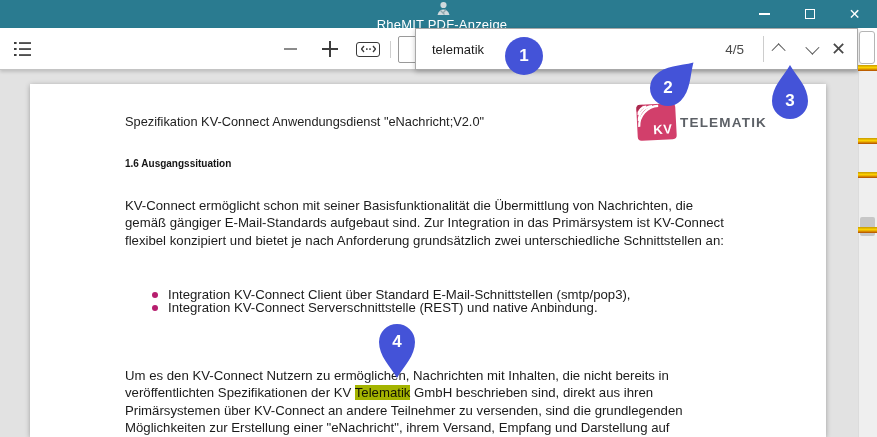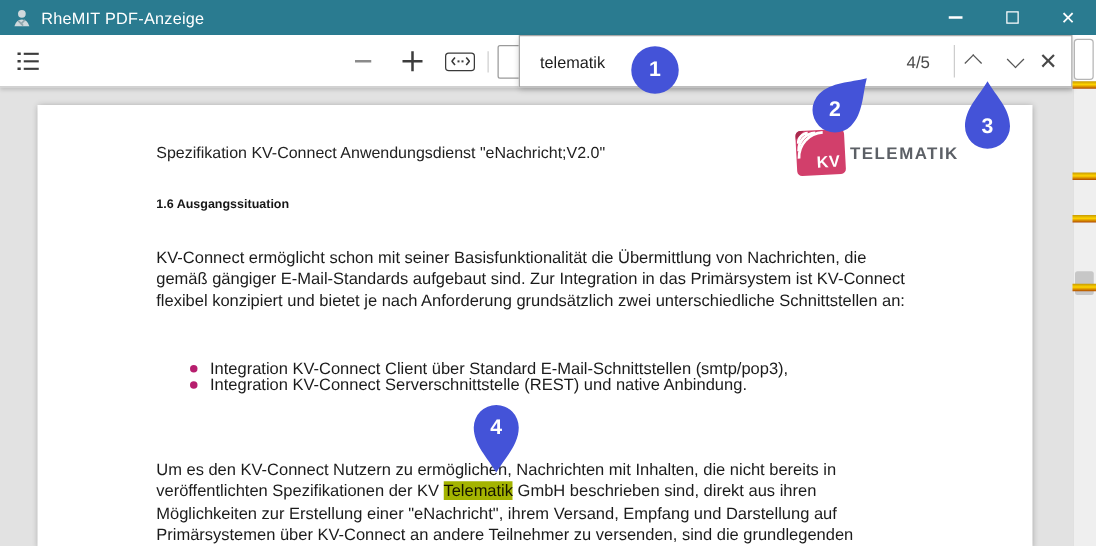--- a/index.html
+++ b/index.html
@@ -6,21 +6,21 @@
   html,body { width:877px; height:437px; }
   body {
     position:relative; overflow:hidden;
     font-family:"Liberation Sans", sans-serif;
     background:#e2e2e2;
   }
 
   
   .titlebar {
     position:absolute; left:0; top:0; width:877px; height:28px;
-    background:#2a7b90; display:flex; align-items:center; color:#fff;
+    background:#2a7b90; display:flex; align-items:center; color:#fff;flex-direction:column;
   }
   .app-icon { margin-left:9px; width:17px; height:17px; flex:0 0 auto; }
   .titlebar .title { margin-left:7px; font-size:13px; letter-spacing:.2px; }
   .win-controls { position:absolute; right:0; top:0; height:28px; display:flex; }
   .win-btn { width:45px; height:28px; display:flex; align-items:center; justify-content:center; }
   .glyph-min { width:11px; height:1.5px; background:#fff; }
   .glyph-max { width:10px; height:10px; border:1.2px solid #fff; }
   .glyph-close { font-size:14px; line-height:1; color:#fff; }
 
   
@@ -221,22 +221,22 @@
   </div>
   <div class="bullet-row bullet-2">
     <span class="bullet-dot"></span>
     <span>Integration KV-Connect Serverschnittstelle (REST) und native Anbindung.</span>
   </div>
 
 
   <div class="doc-par par-2">
     <div>Um es den KV-Connect Nutzern zu ermöglichen, Nachrichten mit Inhalten, die nicht bereits in</div>
     <div><span>veröffentlichten Spezifikationen der KV </span><span class="hl">Telematik</span><span> GmbH beschrieben sind, direkt aus ihren</span></div>
+    <div>Primärsystemen über KV-Connect an andere Teilnehmer zu versenden, sind die grundlegenden</div>
     <div>Möglichkeiten zur Erstellung einer "eNachricht", ihrem Versand, Empfang und Darstellung auf</div>
-    <div>Primärsystemen über KV-Connect an andere Teilnehmer zu versenden, sind die grundlegenden</div>
   </div>
 </div>
 
 <div class="badge-circle b1">1</div>
 
 <div class="badge b2">
   <svg width="40" height="60" viewBox="-20 -20 40 60">
     <path d="M 0 36 C -7 24 -18 14 -18 0 A 18 18 0 1 1 18 0 C 18 14 7 24 0 36 Z" fill="#4453d8"></path>
   </svg>
   <span class="num">2</span>

